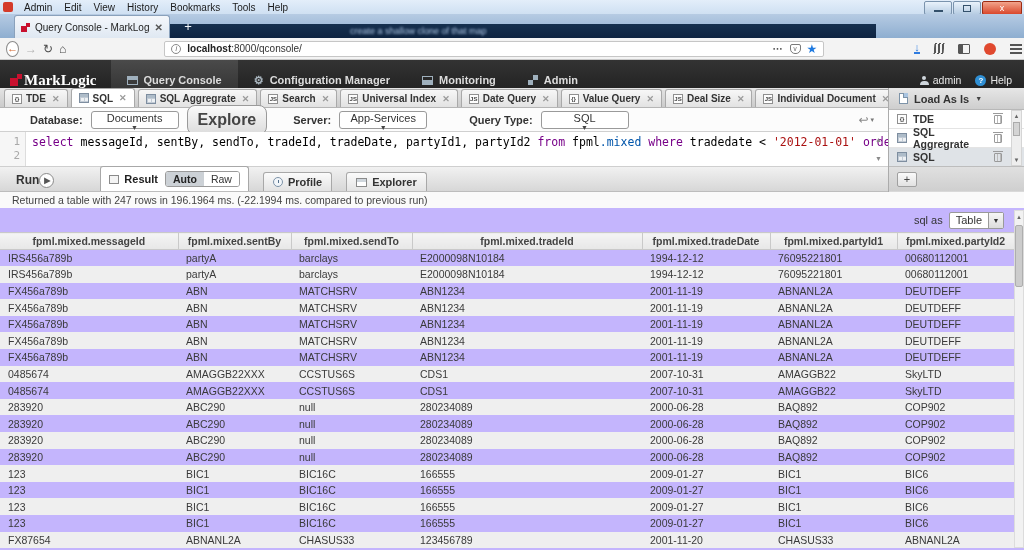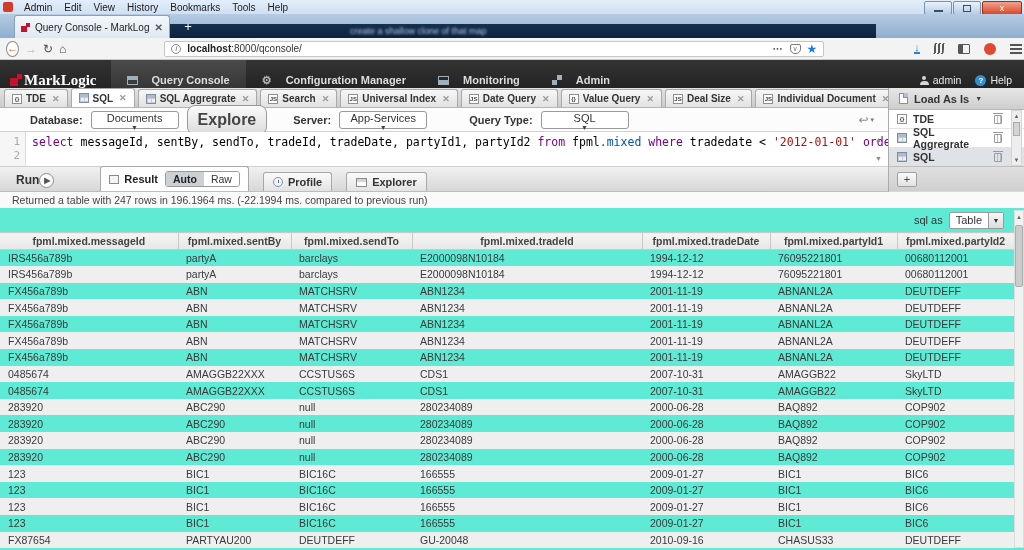--- a/index.html
+++ b/index.html
@@ -64,21 +64,21 @@
 
   
   .ml-header { position:absolute; left:0; top:60px; width:1024px; height:40px;
     background:linear-gradient(#333,#1d1d1d); display:flex; align-items:stretch; color:#e6e6e6; }
   .ml-logo { display:flex; align-items:center; padding:0 14px 0 10px; gap:3px;
     font-family:"Liberation Serif", serif; font-size:15px; font-weight:bold; color:#fff; }
   .ml-logo .sq { position:relative; width:11px; height:11px; }
   .ml-logo .sq::before { content:""; position:absolute; left:0; bottom:0; width:8px; height:8px; background:#c8102e; }
   .ml-logo .sq::after { content:""; position:absolute; right:-1px; top:-1px; width:5px; height:5px; background:#c8102e; }
   .ml-nav { display:flex; align-items:stretch; font-size:11px; font-weight:bold; }
-  .ml-nav-item { display:flex; align-items:center; gap:14px; padding:16px 16px; color:#dcdcdc; }
+  .ml-nav-item { display:flex; align-items:center; gap:6px; padding:16px 16px; color:#dcdcdc; }
   .ml-nav-item.active { background:linear-gradient(#4a4a4a,#2e2e2e); }
   .mini-win { width:11px; height:9px; border:1px solid #9fb0bd; background:linear-gradient(#9fb0bd 0 3px,transparent 3px); }
   .gear { color:#a8b4bd; font-size:11px; line-height:1; }
   .mini-chart { width:11px; height:9px; border:1px solid #9fb0bd;
     background:linear-gradient(0deg,#9fb0bd 0 4px, transparent 4px); }
   .mini-grid { width:10px; height:10px;
     background:conic-gradient(#9fb0bd 0 25%, transparent 0 50%, #9fb0bd 0 75%, transparent 0); }
   .ml-right { margin-left:auto; display:flex; align-items:center; gap:14px; padding-right:12px; font-size:10.5px; }
   .person { width:9px; height:9px; position:relative; display:inline-block; }
   .person::before { content:""; position:absolute; left:2.5px; top:0; width:4px; height:4px; border-radius:50%; background:#cfd6dc; }
@@ -152,21 +152,21 @@
     font-size:11px; font-weight:bold; color:#333; }
   .clock { width:10px; height:10px; border:1px solid #7d93a8; border-radius:50%; background:#f2f6fa; position:relative; }
   .clock::after { content:""; position:absolute; left:4px; top:2px; width:1px; height:3px; background:#55708a; }
   .expl-ico { width:11px; height:9px; border:1px solid #8a8a8a; background:linear-gradient(#cfd6dc 0 3px,#fff 3px); }
 
   
   .statusbar { position:absolute; left:0; top:192px; width:1024px; height:27px; background:#fafafa;
     border-bottom:1px solid #e0e0e0; font-size:10.5px; color:#444; padding:2px 0 0 12px; }
 
   
-  .results { position:absolute; left:0; top:208px; width:1024px; height:342px; background:#5eead4; overflow:hidden; }
+  .results { position:absolute; left:0; top:208px; width:1024px; height:342px; background:#c4b5fd; overflow:hidden; }
   .res-toolbar { position:absolute; left:0; top:0; width:1014px; height:24px; display:flex;
     align-items:center; justify-content:flex-end; gap:6px; padding-right:10px; font-size:11px; color:#333; }
   .view-select { height:17px; border:1px solid #9a9a9a; border-radius:2px; background:#fff;
     display:inline-flex; align-items:center; font-size:11px; }
   .view-select .val { padding:0 6px; }
   .view-select .drop { width:15px; height:15px; border-left:1px solid #9a9a9a;
     background:linear-gradient(#f6f6f6,#dcdcdc); font-size:7px; color:#333;
     display:flex; align-items:center; justify-content:center; }
   table.grid { position:absolute; left:0; top:24px; width:1014px; border-collapse:collapse; table-layout:fixed; }
   table.grid th { height:17px; background:linear-gradient(#f4f4f4,#e7e7e7);
@@ -635,20 +635,29 @@
         <tr class="t-row">
           <td>123</td>
           <td>BIC1</td>
           <td>BIC16C</td>
           <td>166555</td>
           <td>2009-01-27</td>
           <td>BIC1</td>
           <td>BIC6</td>
         </tr>
 
+        <tr class="t-row">
+          <td>FX87654</td>
+          <td>ABNANL2A</td>
+          <td>CHASUS33</td>
+          <td>123456789</td>
+          <td>2001-11-20</td>
+          <td>CHASUS33</td>
+          <td>ABNANL2A</td>
+        </tr>
 
         <tr class="t-row">
           <td>FX87654</td>
           <td>PARTYAU200</td>
           <td>DEUTDEFF</td>
           <td>GU-20048</td>
           <td>2010-09-16</td>
           <td>CHASUS33</td>
           <td>DEUTDEFF</td>
         </tr>

